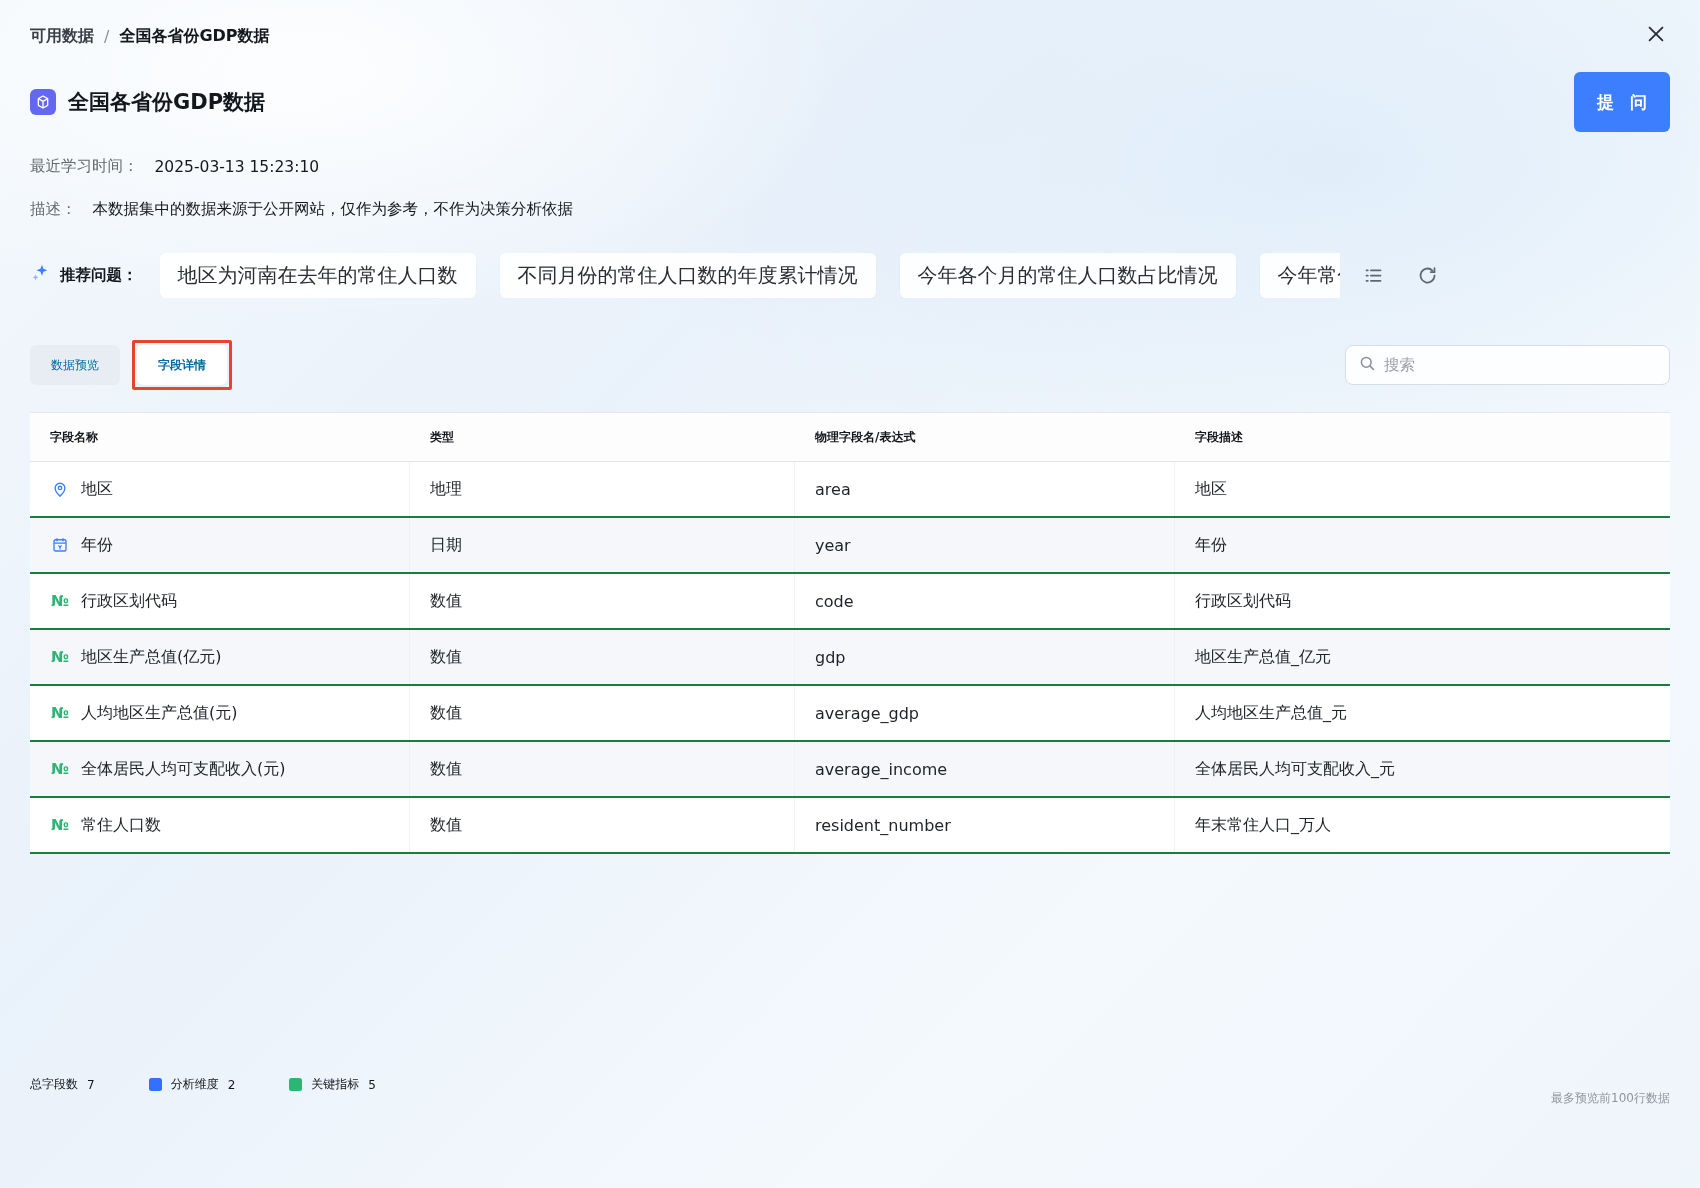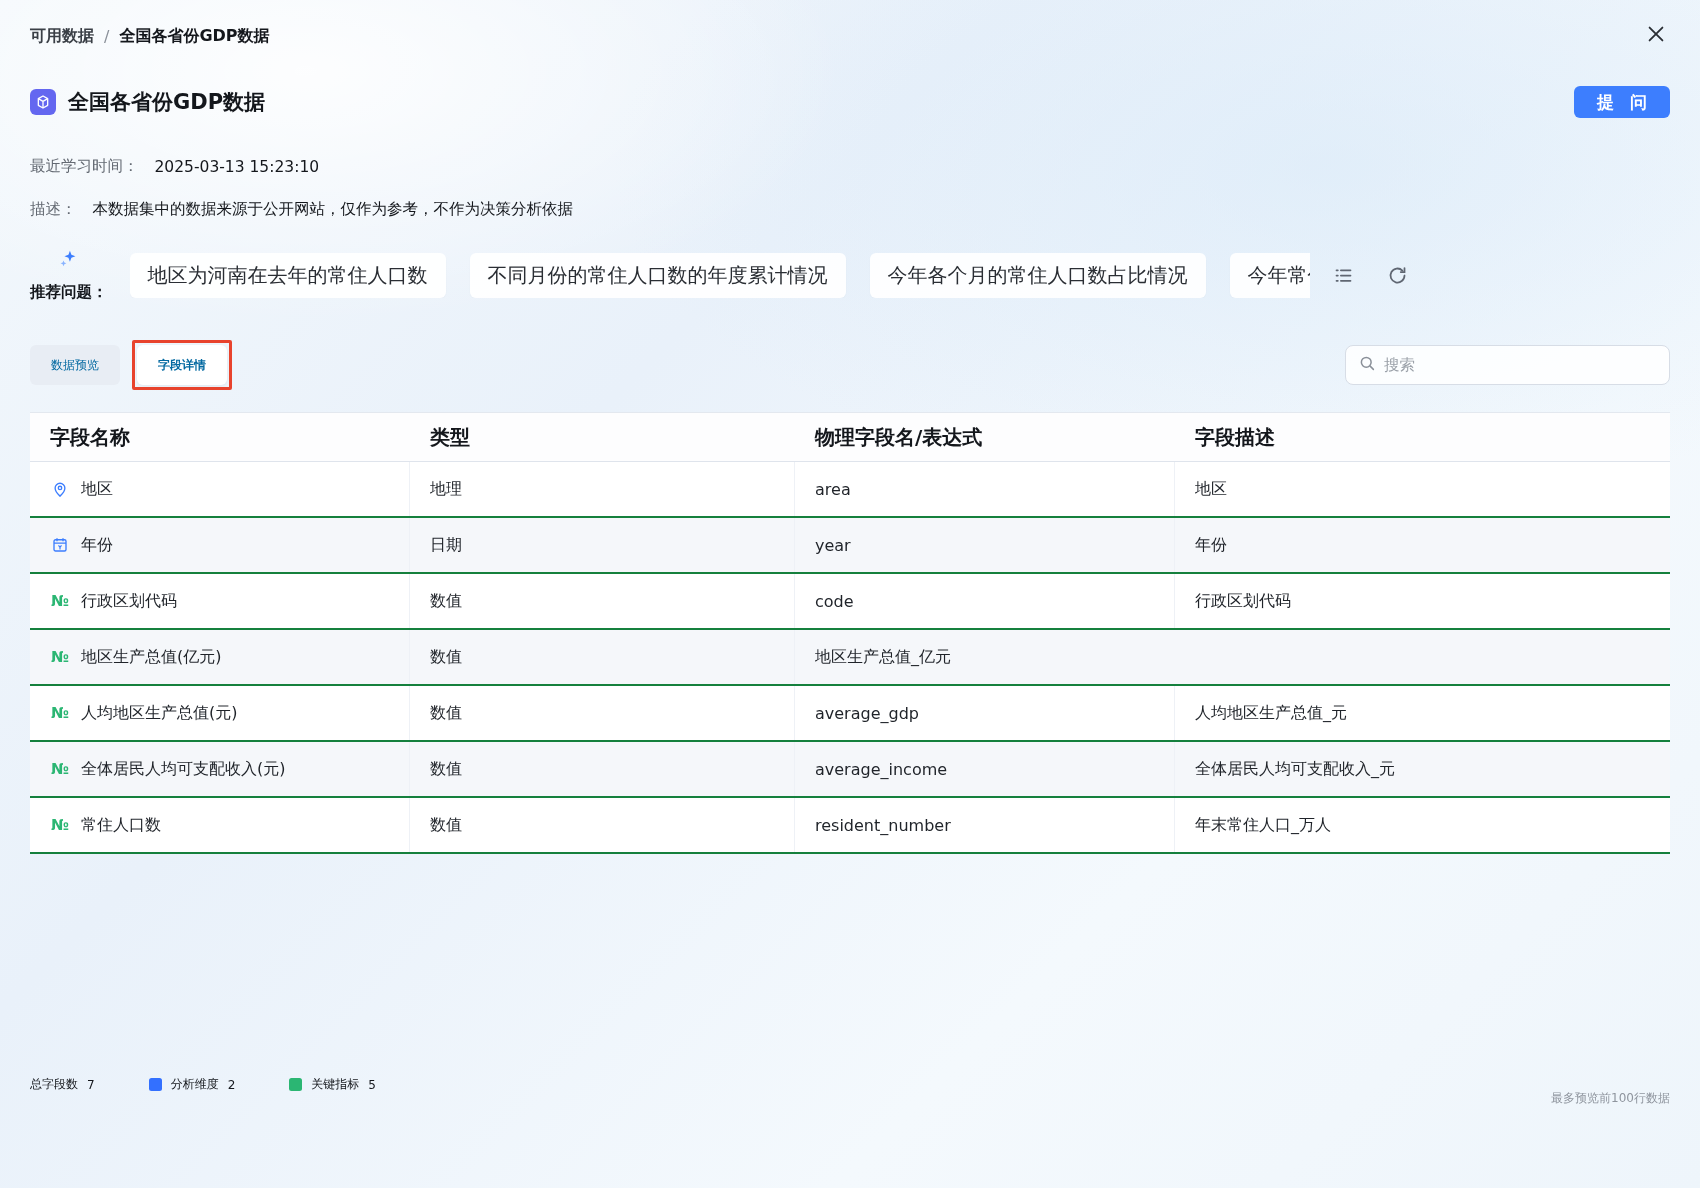--- a/index.html
+++ b/index.html
@@ -21,34 +21,34 @@
   .crumb-parent { color:#3a3f46; font-weight:600; }
   .crumb-sep { color:#8a9099; }
   .crumb-current { color:#14171c; font-weight:700; }
   .close-btn { width:28px; height:28px; display:flex; align-items:center; justify-content:center; cursor:pointer; }
 
   
   .title-row { margin-top:28px; display:flex; align-items:center; justify-content:space-between; height:44px; }
   .title-left { display:flex; align-items:center; gap:12px; }
   .ds-icon { width:26px; height:26px; border-radius:6px; background:#6467f0; display:flex; align-items:center; justify-content:center; }
   .page-title { font-size:21px; font-weight:700; color:#14171c; }
-  .ask-btn { min-width:96px; height:32px; background:#3d7efe; border:none; border-radius:6px;
+  .ask-btn { min-width:96px; height:60px; background:#3d7efe; border:none; border-radius:6px;
              color:#fff; font-size:17px; font-weight:600; letter-spacing:5px; padding:0 18px 0 23px; cursor:pointer;
              font-family:inherit; }
 
   
   .meta-row { display:flex; align-items:center; gap:16px; font-size:15.5px; }
   .meta-row.learn { margin-top:32px; }
   .meta-row.desc { margin-top:22px; }
   .meta-label { color:#646a73; }
   .meta-value { color:#14171c; }
 
   
   .rec-row { margin-top:32px; display:flex; align-items:center; height:46px; }
-  .rec-label { display:flex; align-items:center; gap:8px; font-size:15.5px; font-weight:700; color:#14171c; flex-shrink:0;flex-direction:column; }
+  .rec-label { display:flex; align-items:center; gap:8px; font-size:15.5px; font-weight:700; color:#14171c; flex-shrink:0; }
   .chips { display:flex; align-items:center; gap:24px; margin-left:22px; overflow:hidden; max-width:1180px; flex-shrink:1; }
   .chip { height:45px; line-height:45px; padding:0 18px; background:rgba(255,255,255,.92); border-radius:6px;
           font-size:20px; color:#2a2e34; white-space:nowrap; flex-shrink:0; cursor:pointer;
           box-shadow:0 1px 2px rgba(31,35,41,.03); }
   .rec-tools { display:flex; align-items:center; gap:30px; margin-left:22px; flex-shrink:0; }
   .tool-btn { width:24px; height:24px; display:flex; align-items:center; justify-content:center; cursor:pointer; }
 
   
   .tab-row { margin-top:44px; display:flex; align-items:center; justify-content:space-between; height:46px; }
   .tabs { display:flex; align-items:center; gap:6px; }
@@ -59,21 +59,21 @@
   .search-box { width:325px; height:40px; background:rgba(255,255,255,.85); border:1px solid #d7dde6;
                 border-radius:8px; display:flex; align-items:center; padding:0 12px; gap:8px; }
   .search-box input { border:none; outline:none; background:transparent; font-size:15.5px; color:#1f2329;
                       width:100%; font-family:inherit; }
   .search-box input::placeholder { color:#9aa0a8; }
 
   
   .table { margin-top:24px; background:#ffffff; border-top:1px solid #e3e8ef; }
   .thead { display:grid; grid-template-columns:380px 385px 380px 1fr; height:49px; align-items:center;
            border-bottom:1px solid #dfe4ec; background:#fdfdfe; }
-  .th { padding-left:20px; font-size:20px; font-weight:700; color:#14171c; }
+  .th { padding-left:20px; font-size:12px; font-weight:700; color:#14171c; }
   .trow { display:grid; grid-template-columns:380px 385px 380px 1fr; height:56px; align-items:center;
           border-bottom:2px solid #15803d; background:#ffffff; }
   .trow.alt { background:#f5f7fa; }
   .td { padding-left:20px; font-size:16px; color:#1f2329; height:100%; display:flex; align-items:center;
         border-right:1px solid #eef1f6; }
   .td:last-child { border-right:none; }
   .c1 { gap:11px; }
   .ficon { width:20px; display:flex; align-items:center; justify-content:center; flex-shrink:0; }
   .num-glyph { color:#2bb673; font-weight:700; font-size:15px; }
 
@@ -230,20 +230,21 @@
           <div class="td">行政区划代码</div>
         </div>
         <div class="trow alt">
           <div class="td c1">
             <span class="ficon">
               <span class="num-glyph">№</span>
             </span>
             <span>地区生产总值(亿元)</span>
           </div>
           <div class="td">数值</div>
+          <div class="td">gdp</div>
           <div class="td">地区生产总值_亿元</div>
         </div>
         <div class="trow">
           <div class="td c1">
             <span class="ficon">
               <span class="num-glyph">№</span>
             </span>
             <span>人均地区生产总值(元)</span>
           </div>
           <div class="td">数值</div>

